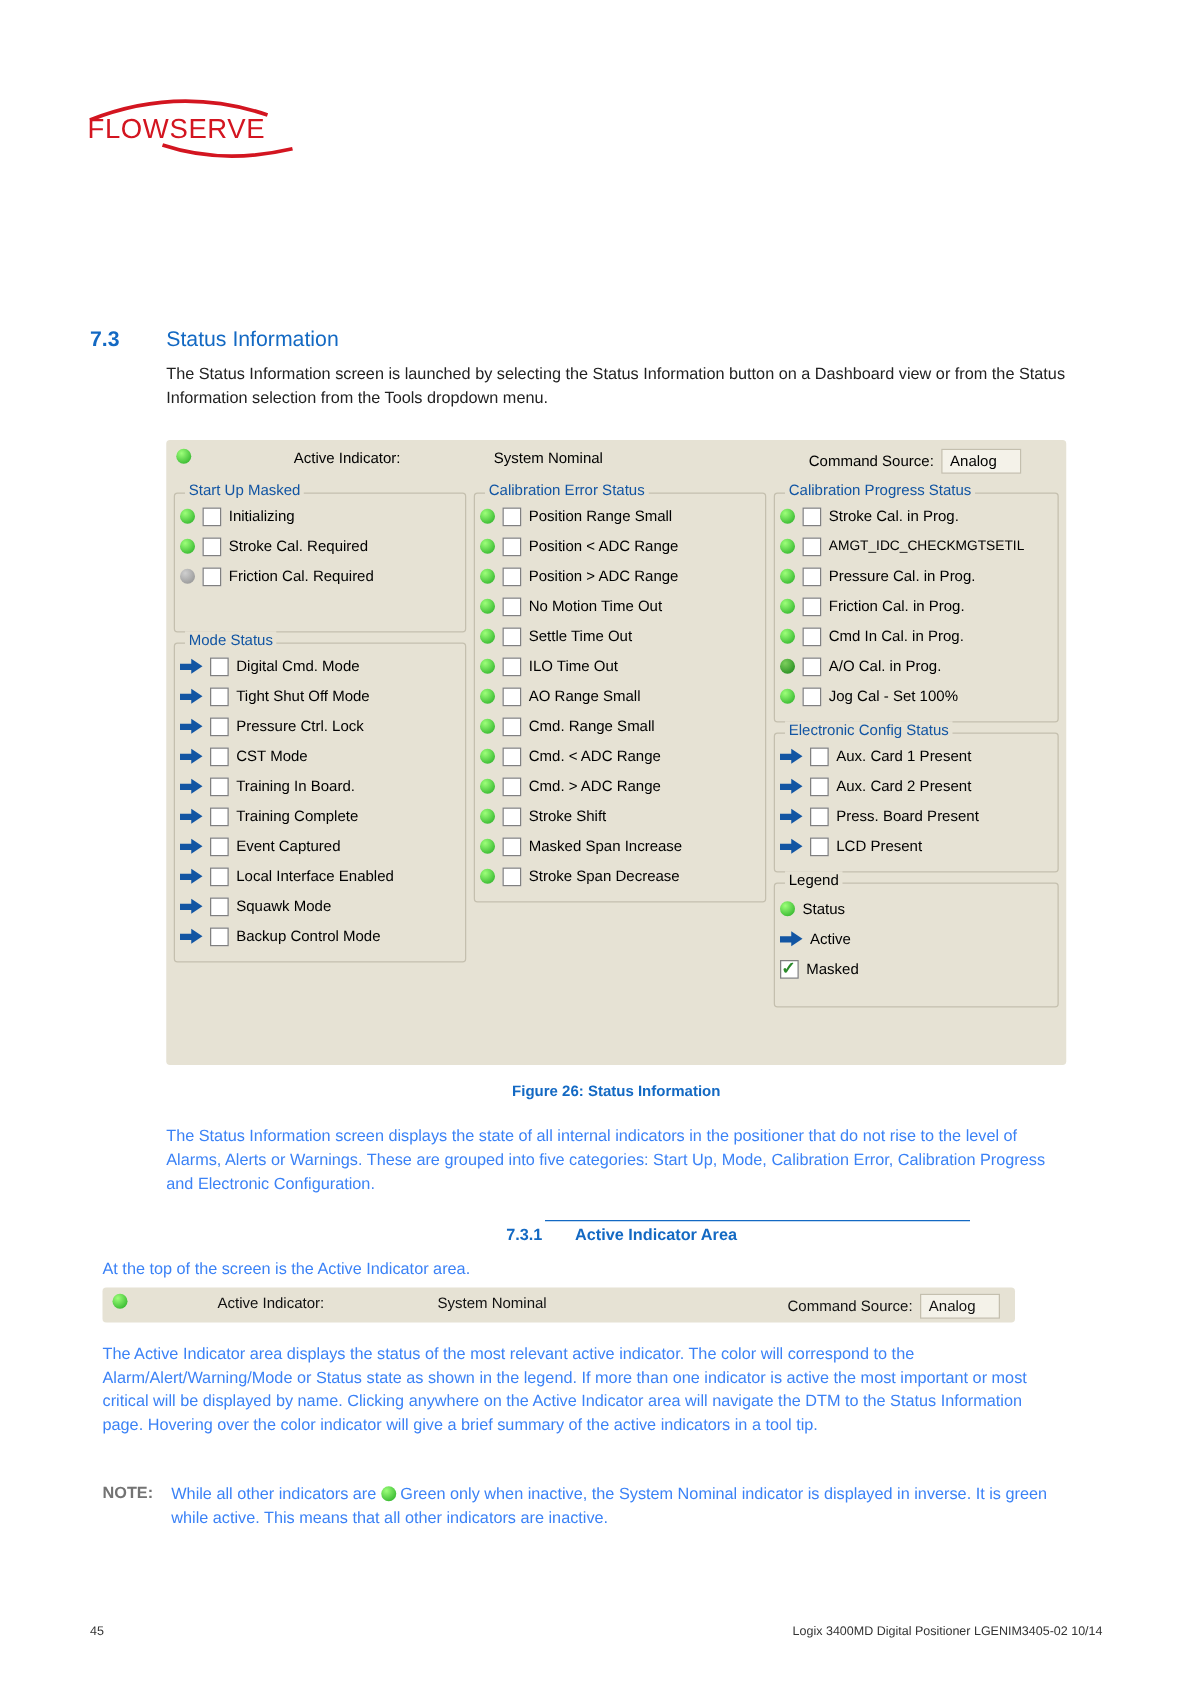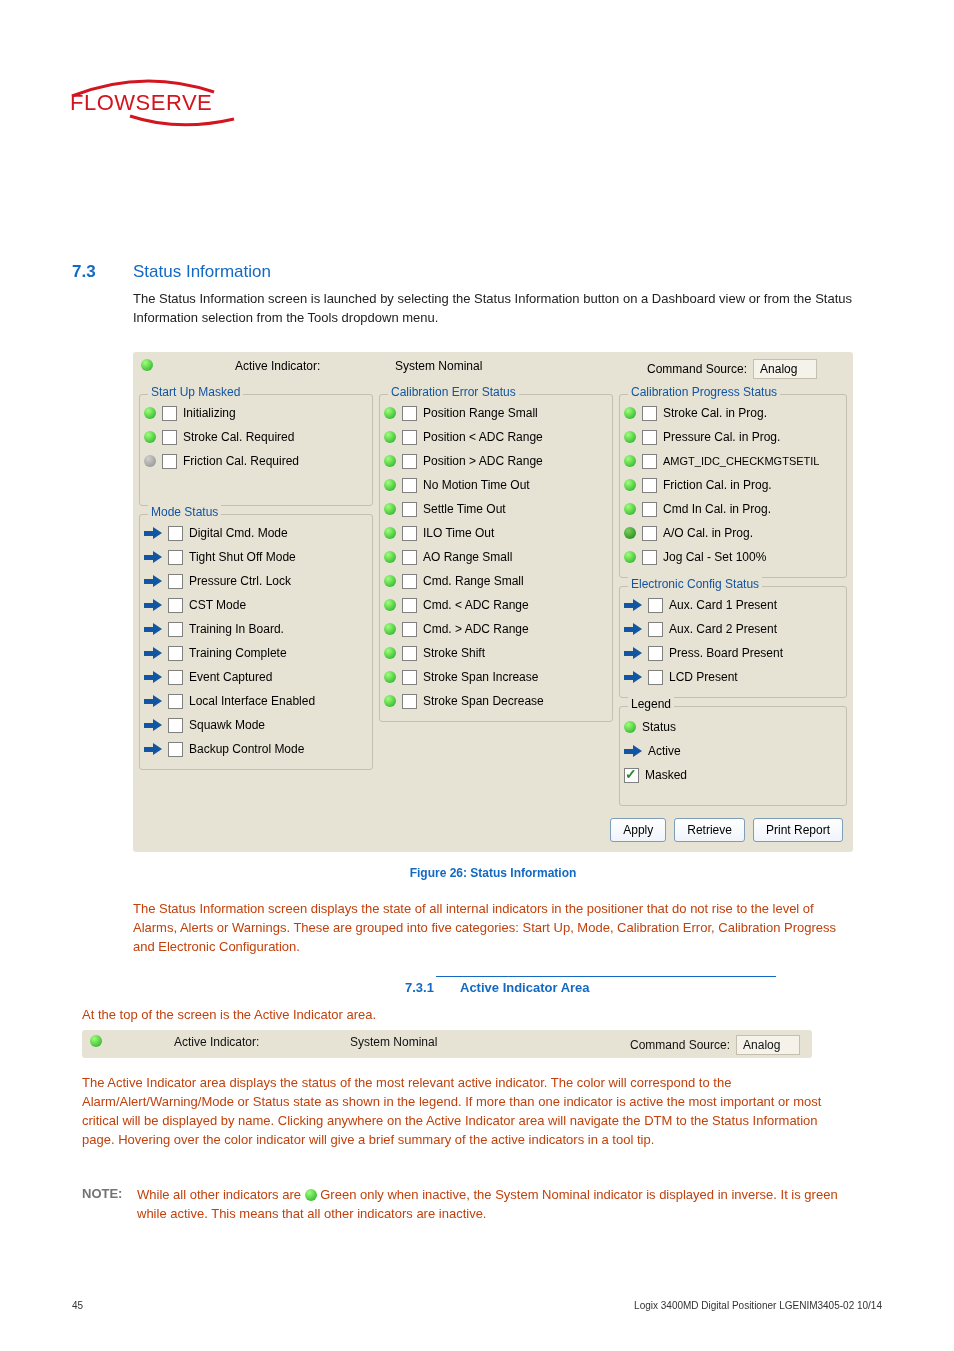--- a/index.html
+++ b/index.html
@@ -24,21 +24,21 @@
   .chk{width:13px;height:13px;border:1px solid #808080;background:#fff;display:inline-block;position:relative}
   .chk.ck::after{content:"✓";position:absolute;top:-3px;left:0;font-size:14px;color:#2b8a2b;font-weight:bold}
   .btn{display:inline-flex;align-items:center;justify-content:center;height:22px;border:1px solid #7e9db9;border-radius:3px;background:linear-gradient(#fff,#f0f4fb);padding:0 12px;font-size:12px;color:#000}
   .btnbar{position:absolute;right:10px;bottom:10px;display:flex;gap:8px}
   .hdr .field{position:absolute;top:7px;display:flex;align-items:center;gap:6px;font-size:12px}
   .hdr .inbox{border:1px solid #c4bfae;background:#f4f2e9;padding:2px 6px;min-width:50px}
   .tiny-panel{position:absolute;left:82px;top:1030px;width:730px;height:28px;background:#e6e2d4;border-radius:3px}
   .tiny-panel .field{position:absolute;top:5px;display:flex;align-items:center;gap:6px;font-size:12px}
   .tiny-panel .inbox{border:1px solid #c4bfae;background:#f4f2e9;padding:2px 6px;min-width:50px}
   .note-hd{position:absolute;left:133px;font-size:13px;font-weight:700;color:#737373}
-  .note-bd{position:absolute;left:133px;width:720px;font-size:13px;line-height:1.45;color:#c2410c}
+  .note-bd{position:absolute;left:133px;width:720px;font-size:13px;line-height:1.45;color:#3b82f6}
   .inl-dot{display:inline-block;vertical-align:-2px;width:12px;height:12px;border-radius:50%;background:radial-gradient(circle at 35% 30%,#9dff7a,#1fa81f)}
   .sub-rule{position:absolute;left:436px;top:976px;width:340px;border-top:1px solid #1369c3}
   .sub-hd{position:absolute;font-size:13px;font-weight:700;color:#1369c3}
   .footer{position:absolute;left:72px;right:72px;top:1300px;display:flex;justify-content:space-between;font-size:10px;color:#333}
 </style>
 </head>
 <body>
 
 <div class="page">
 
@@ -204,47 +204,47 @@
             <span>Cmd. &gt; ADC Range</span>
           </div>
         <div class="row">
             <span class="dot green"></span>
             <span class="chk"></span>
             <span>Stroke Shift</span>
           </div>
         <div class="row">
             <span class="dot green"></span>
             <span class="chk"></span>
-            <span>Stroke Span Increase</span>
+            <span>Masked Span Increase</span>
           </div>
         <div class="row">
             <span class="dot green"></span>
             <span class="chk"></span>
             <span>Stroke Span Decrease</span>
           </div>
       </div>
     </div>
 
     <div class="grp" style="left:486px;top:42px;width:226px;height:182px">
       <span class="ttl">Calibration Progress Status</span>
       <div style="padding-top:6px">
         <div class="row">
             <span class="dot green"></span>
             <span class="chk"></span>
             <span>Stroke Cal. in Prog.</span>
           </div>
         <div class="row">
             <span class="dot green"></span>
             <span class="chk"></span>
+            <span style="font-size:11px">AMGT_IDC_CHECKMGTSETIL</span>
+          </div>
+        <div class="row">
+            <span class="dot green"></span>
+            <span class="chk"></span>
             <span>Pressure Cal. in Prog.</span>
-          </div>
-        <div class="row">
-            <span class="dot green"></span>
-            <span class="chk"></span>
-            <span style="font-size:11px">AMGT_IDC_CHECKMGTSETIL</span>
           </div>
         <div class="row">
             <span class="dot green"></span>
             <span class="chk"></span>
             <span>Friction Cal. in Prog.</span>
           </div>
         <div class="row">
             <span class="dot green"></span>
             <span class="chk"></span>
             <span>Cmd In Cal. in Prog.</span>
@@ -299,25 +299,20 @@
             <span class="arrow"></span>
             <span>Active</span>
           </div>
         <div class="row">
             <span class="chk ck"></span>
             <span>Masked</span>
           </div>
       </div>
     </div>
 
-    <div class="btnbar">
-      <span class="btn">Apply</span>
-      <span class="btn">Retrieve</span>
-      <span class="btn">Print Report</span>
-    </div>
   </div>
 
   <div style="position:absolute;left:133px;top:866px;width:720px;text-align:center;font-size:12px;font-weight:700;color:#1369c3">Figure 26: Status Information</div>
 
   <div class="note-bd" style="top:900px">
     The Status Information screen displays the state of all internal indicators in the positioner that do not rise to the level of Alarms, Alerts or Warnings. These are grouped into five categories: Start Up, Mode, Calibration Error, Calibration Progress and Electronic Configuration.
   </div>
 
   <div class="sub-rule"></div>
   <div class="sub-hd" style="left:405px;top:980px">7.3.1</div>

